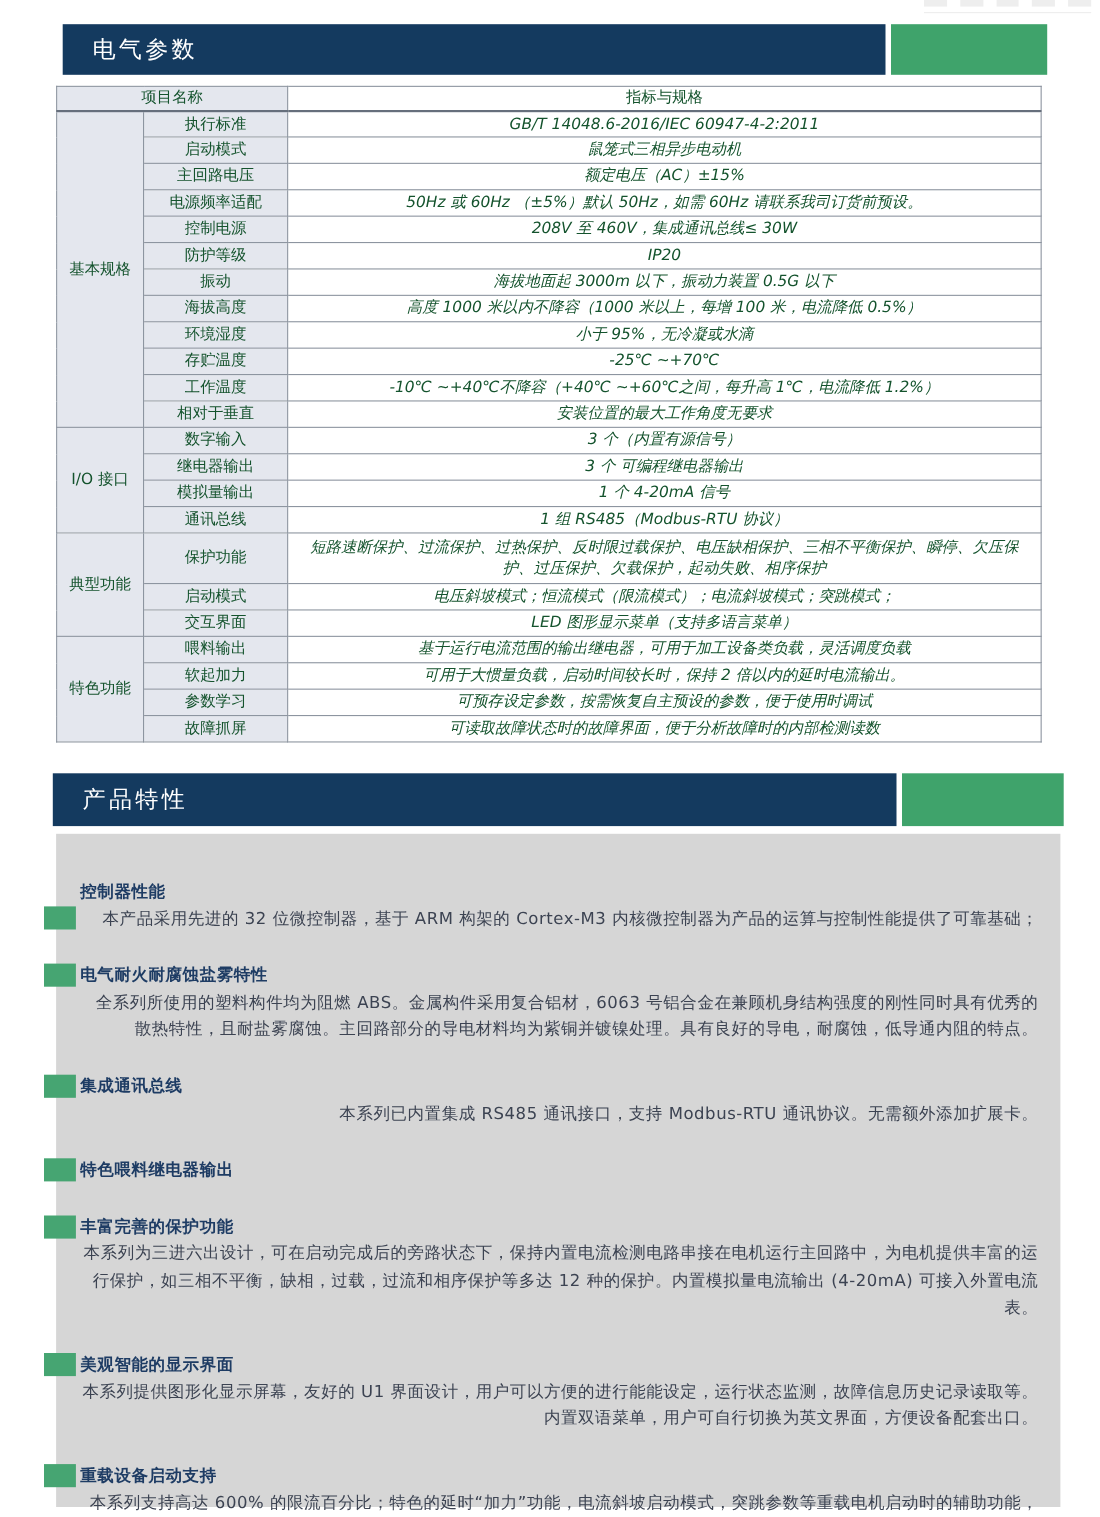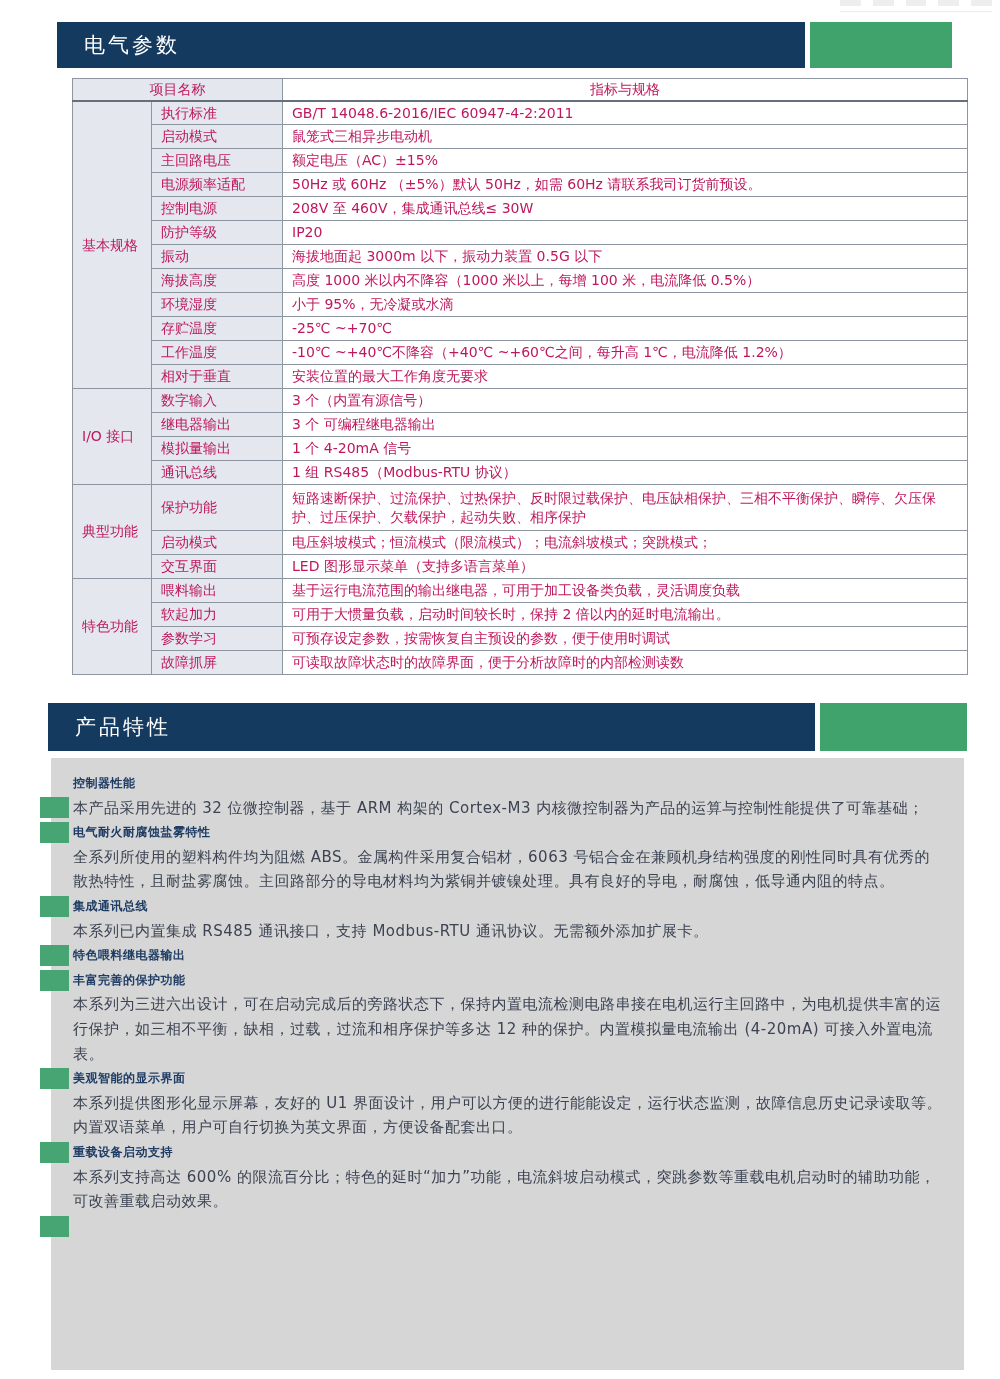--- a/index.html
+++ b/index.html
@@ -19,40 +19,40 @@
   
   .bar { position:absolute; background:#143a5f; color:#ffffff; display:flex; align-items:center;
          padding-left:27px; font-size:21px; letter-spacing:3px; }
   .bar1 { left:57px;  top:22px;  width:748px; height:46px; }
   .bar2 { left:48px;  top:703px; width:767px; height:48px; }
   .green-block { position:absolute; background:#3fa36b; }
   .green1 { left:810px; top:22px;  width:142px; height:46px; }
   .green2 { left:820px; top:703px; width:147px; height:48px; }
 
   
-  table.spec { position:absolute; left:72px; top:78px; width:896px;
+  table.spec { position:absolute; left:51px; top:78px; width:896px;
                border-collapse:collapse; table-layout:fixed;
-               font-size:14px; color:#be185d; border:1px solid #78808c; }
+               font-size:14px; color:#14532d; border:1px solid #78808c; }
   table.spec th, table.spec td { border:1px solid #8d95a0; padding:0 9px; height:24px;
-               line-height:1.3; vertical-align:middle; text-align:left; overflow:hidden; }
+               line-height:1.3; vertical-align:middle; text-align:center; overflow:hidden; }
   table.spec thead th { font-weight:normal; text-align:center; height:22px;
                border-bottom:2px solid #666f7c; }
   th.h-gray { background:#e4e7ee; }
   th.h-white { background:#ffffff; }
   td.group { background:#e4e7ee; text-align:center; padding:0 4px; }
   td.item  { background:#e4e7ee; }
-  td.val   { background:#ffffff; }
+  td.val   { background:#ffffff;font-style:italic; }
   tr.tall td { height:46px; }
 
   
   .panel { position:absolute; left:51px; top:758px; width:913px; height:612px;
            background:#d6d6d6; padding:13px 20px 0 22px; }
   .feature { position:relative; }
-  .f-title { color:#1e3c64; font-weight:bold; font-size:12px; line-height:24.6px; letter-spacing:0.5px; }
-  .f-body  { color:#3c4352; font-size:15px; line-height:24.6px; letter-spacing:0.5px; }
+  .f-title { color:#1e3c64; font-weight:bold; font-size:15px; line-height:24.6px; letter-spacing:0.5px;margin-top:27px; }
+  .f-body  { color:#3c4352; font-size:15px; line-height:24.6px; letter-spacing:0.5px;text-align:right; }
   .bullet  { position:absolute; left:-33px; top:2px; width:29px; height:21px; background:#46a572; }
   .feature.first .bullet { top:26px; }
 </style>
 </head>
 <body>
 
 <div class="canvas">
 
   <div class="remnant">
     <i></i>

